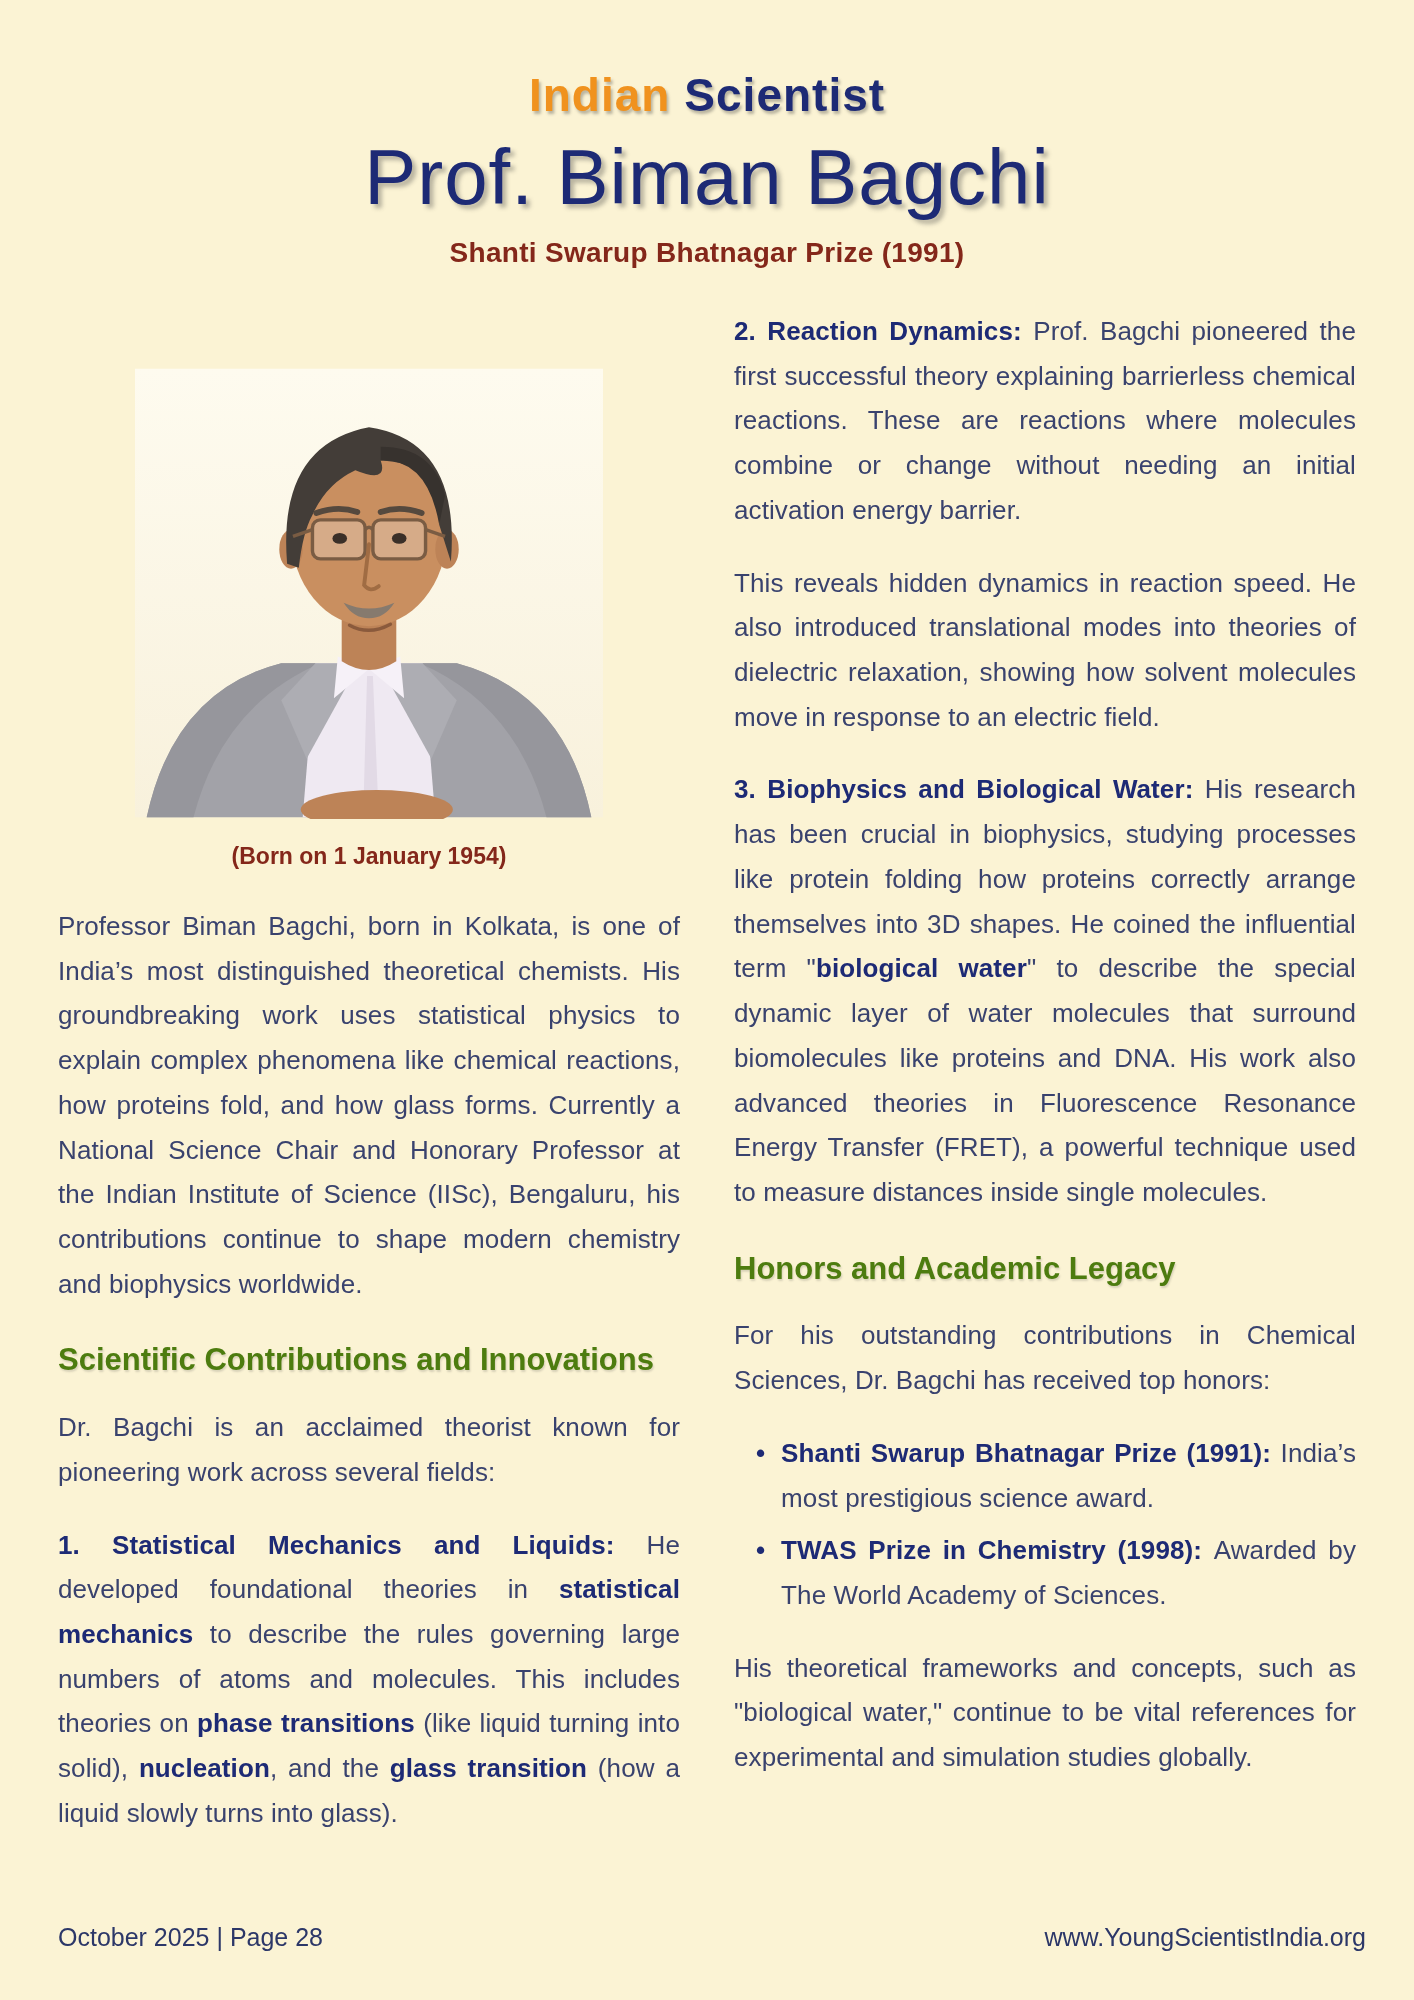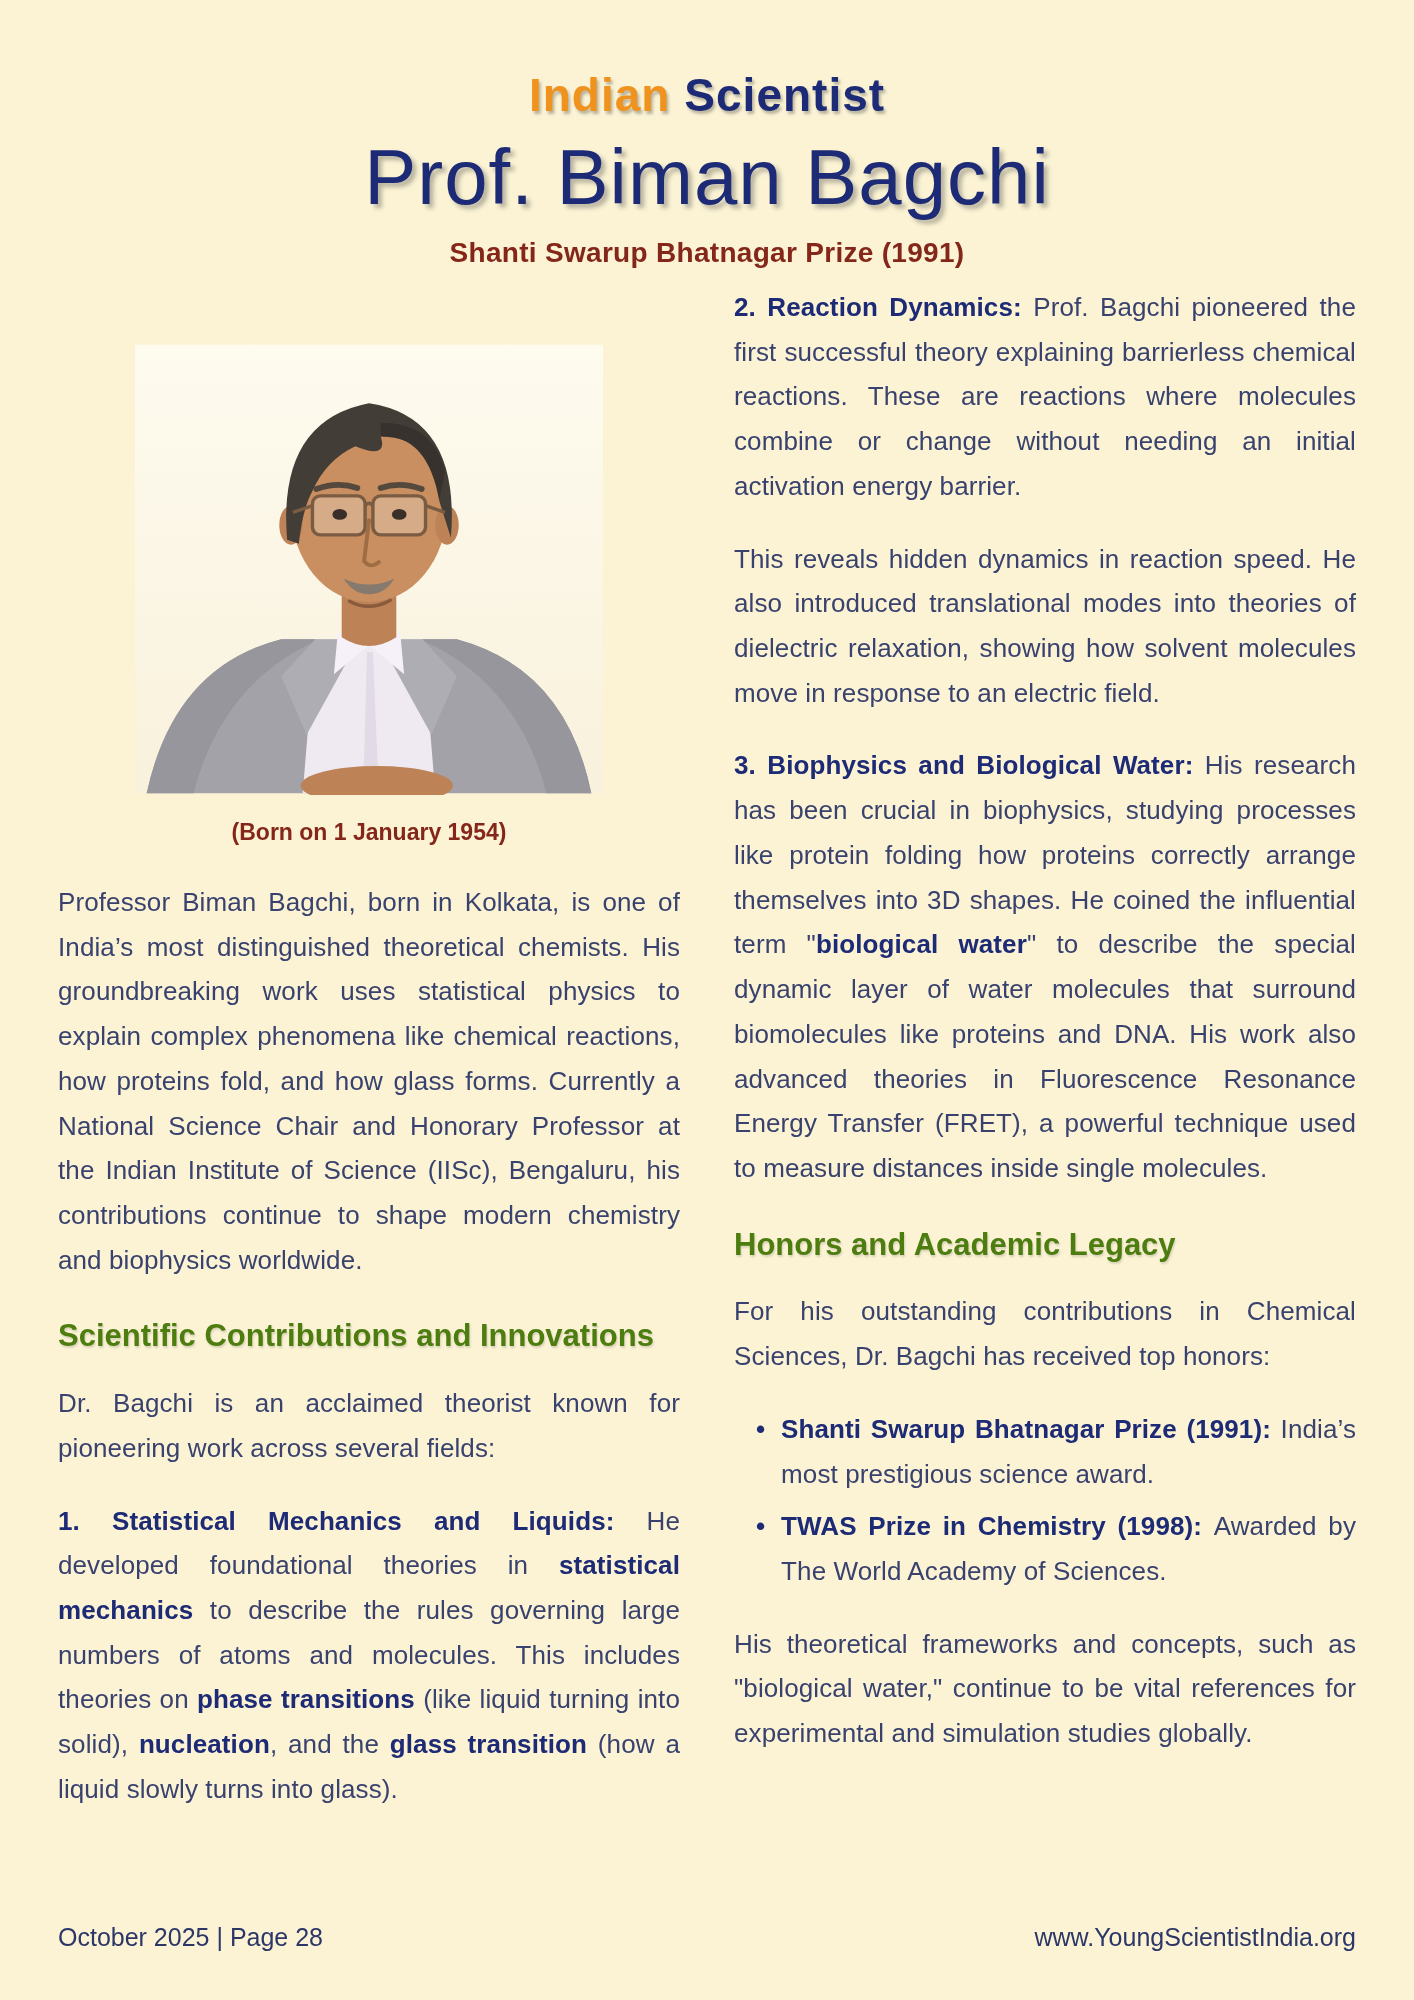--- a/index.html
+++ b/index.html
@@ -12,39 +12,39 @@
   .header{text-align:center;}
   .kicker{font-size:46px;font-weight:700;letter-spacing:1px;
     text-shadow:2px 3px 3px rgba(60,60,60,0.35);}
   .kicker-word1{color:#F0921E;}
   .kicker-word2{color:#1D2A75;margin-left:14px;}
   .page-title{font-size:78px;font-weight:400;color:#1D2A75;letter-spacing:1px;
     margin:10px 0 14px 0;text-shadow:4px 4px 4px rgba(60,60,60,0.35);}
   .subtitle{font-size:28px;font-weight:700;color:#84271A;letter-spacing:0.3px;}
   
   .columns{display:flex;gap:54px;margin-top:16px;}
-  .col{width:622px;}
+  .col{width:622px;margin-top:24px;}
   
   .photo-wrap{width:468px;height:452px;margin:58px auto 0 auto;}
   .photo-wrap svg{display:block;width:100%;height:100%;}
   .caption{margin-top:24px;text-align:center;font-size:23px;font-weight:700;color:#84271A;}
   
   .body-par{font-size:26px;line-height:1.72;color:#39426E;text-align:justify;
     margin:0 0 28px 0;letter-spacing:0.1px;}
   .body-par b, .li-text b{color:#1D2A75;font-weight:700;}
   .intro{margin-top:34px;}
   .section-heading{font-size:31px;font-weight:800;color:#4d7c0f;line-height:1.7;
     margin:4px 0 18px 0;text-shadow:1px 2px 2px rgba(60,60,60,0.18);}
   
   .honors{list-style:none;margin:0 0 28px 0;padding:0 0 0 22px;}
   .honors li{display:flex;gap:16px;margin-bottom:8px;}
   .bullet{color:#1D2A75;font-weight:700;font-size:26px;line-height:1.72;}
   .li-text{flex:1;font-size:26px;line-height:1.72;color:#39426E;text-align:justify;letter-spacing:0.1px;}
   
-  .footer{position:absolute;left:58px;right:58px;bottom:48px;
+  .footer{position:absolute;left:58px;right:48px;bottom:48px;
     display:flex;justify-content:space-between;align-items:baseline;
     font-size:25px;color:#2C3768;}
 </style>
 </head>
 <body>
 
 <div class="page">
 
   <div class="header">
     <div class="kicker">

